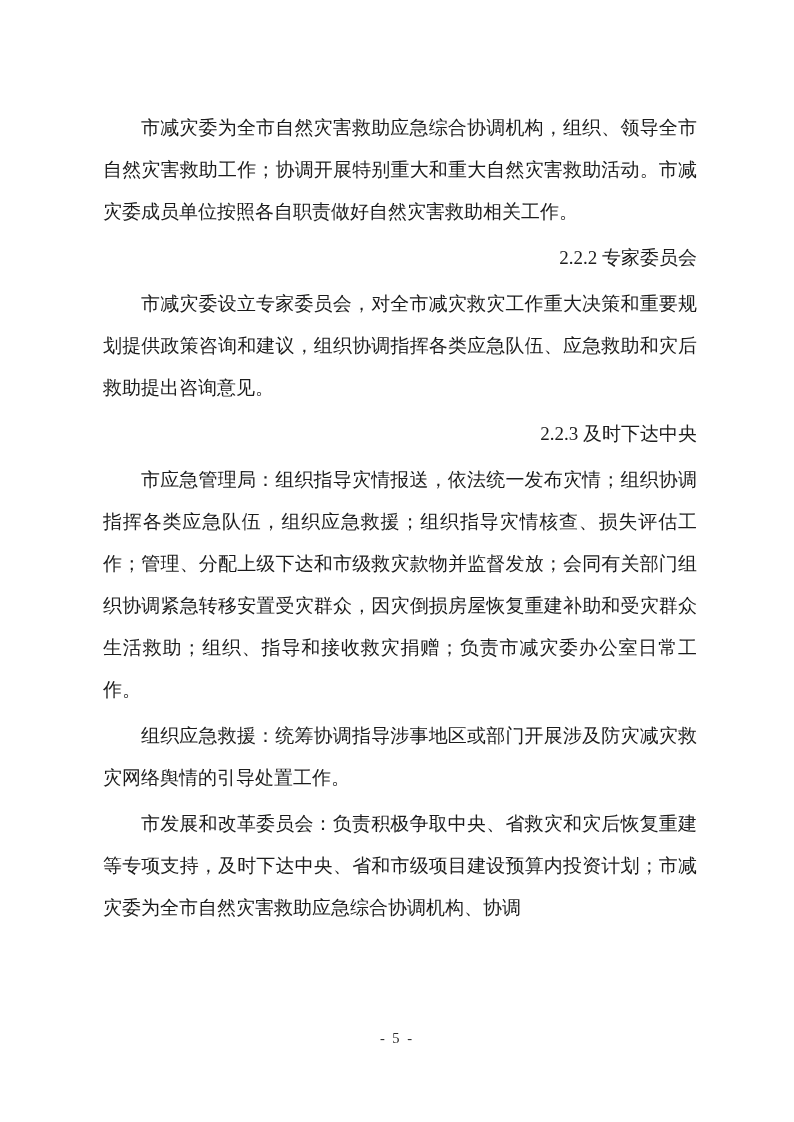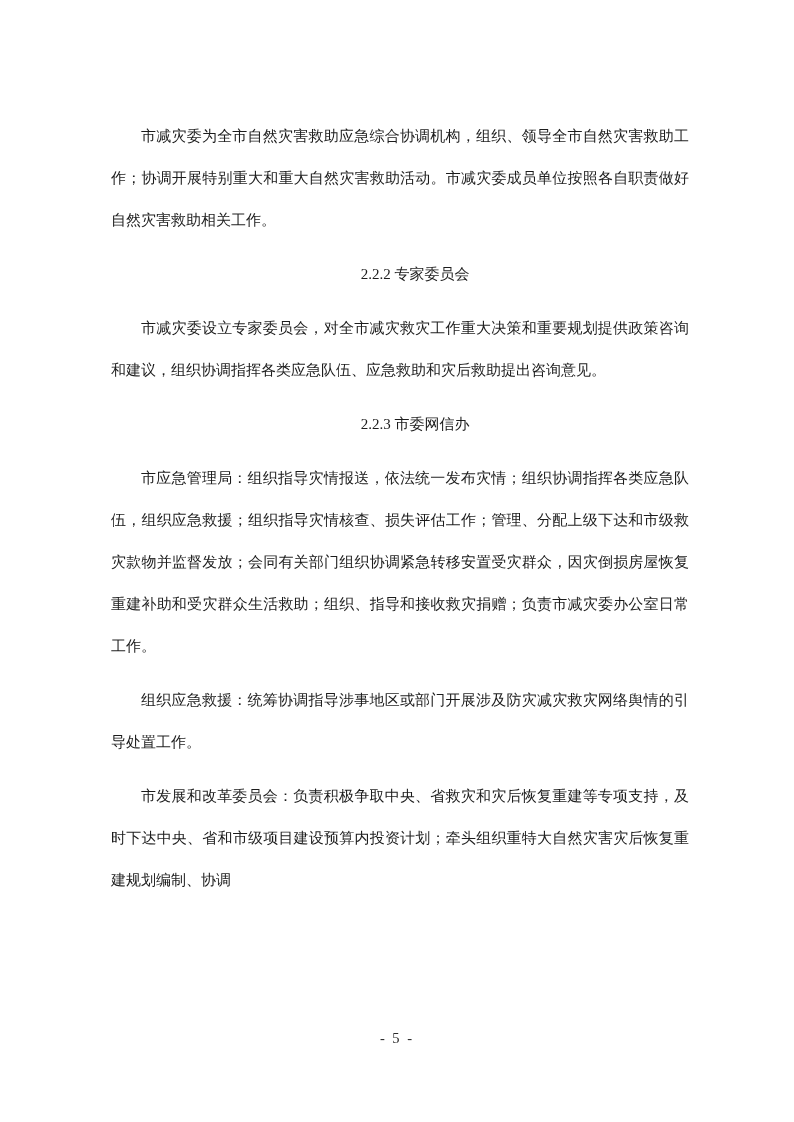--- a/index.html
+++ b/index.html
@@ -16,30 +16,30 @@
     font-family: "Liberation Serif", "DejaVu Serif", serif;
     color: #1c1c1c;
   }
   .content {
     position: absolute;
     left: 99px;
     top: 103px;
     width: 602px;
   }
   .para {
-    margin: 12px;
-    font-size: 15px;
+    margin: 4px;
+    font-size: 19px;
     line-height: 42px;
     text-align: justify;
     text-indent: 2em;
     letter-spacing: 0;
     word-break: break-all;
   }
   .para.heading {
-    text-align: center;
+    text-align: right;
   }
   .footer {
     position: absolute;
     left: 0;
     right: 0;
     top: 1030px;
     text-align: center;
     font-size: 14.5px;
     letter-spacing: 2px;
     color: #2a2a2a;
@@ -47,20 +47,20 @@
   }
 </style>
 </head>
 <body>
 
 <div class="page">
   <div class="content">
     <p class="para body">市减灾委为全市自然灾害救助应急综合协调机构，组织、领导全市自然灾害救助工作；协调开展特别重大和重大自然灾害救助活动。市减灾委成员单位按照各自职责做好自然灾害救助相关工作。</p>
     <p class="para heading">2.2.2 专家委员会</p>
     <p class="para body">市减灾委设立专家委员会，对全市减灾救灾工作重大决策和重要规划提供政策咨询和建议，组织协调指挥各类应急队伍、应急救助和灾后救助提出咨询意见。</p>
-    <p class="para heading">2.2.3 市委网信办</p>
+    <p class="para heading">2.2.3 及时下达中央</p>
     <p class="para body">市应急管理局：组织指导灾情报送，依法统一发布灾情；组织协调指挥各类应急队伍，组织应急救援；组织指导灾情核查、损失评估工作；管理、分配上级下达和市级救灾款物并监督发放；会同有关部门组织协调紧急转移安置受灾群众，因灾倒损房屋恢复重建补助和受灾群众生活救助；组织、指导和接收救灾捐赠；负责市减灾委办公室日常工作。</p>
     <p class="para body">组织应急救援：统筹协调指导涉事地区或部门开展涉及防灾减灾救灾网络舆情的引导处置工作。</p>
-    <p class="para body">市发展和改革委员会：负责积极争取中央、省救灾和灾后恢复重建等专项支持，及时下达中央、省和市级项目建设预算内投资计划；牵头组织重特大自然灾害灾后恢复重建规划编制、协调</p>
+    <p class="para body">市发展和改革委员会：负责积极争取中央、省救灾和灾后恢复重建等专项支持，及时下达中央、省和市级项目建设预算内投资计划；市减灾委为全市自然灾害救助应急综合协调机构、协调</p>
   </div>
 
   <div class="footer">- 5 -</div>
 </div>
 
 </body></html>

